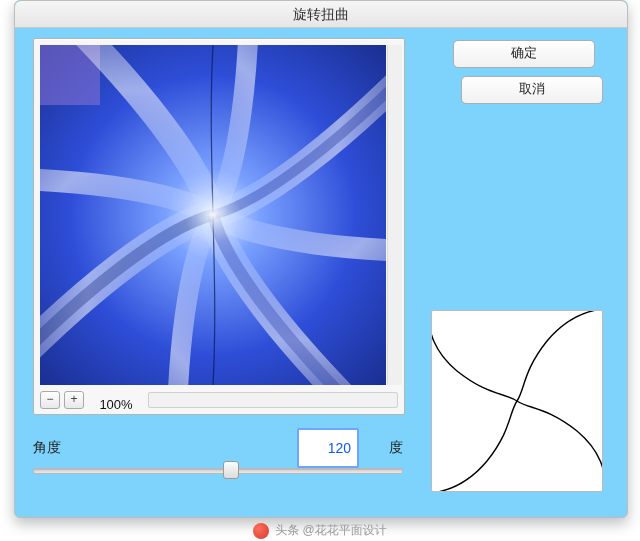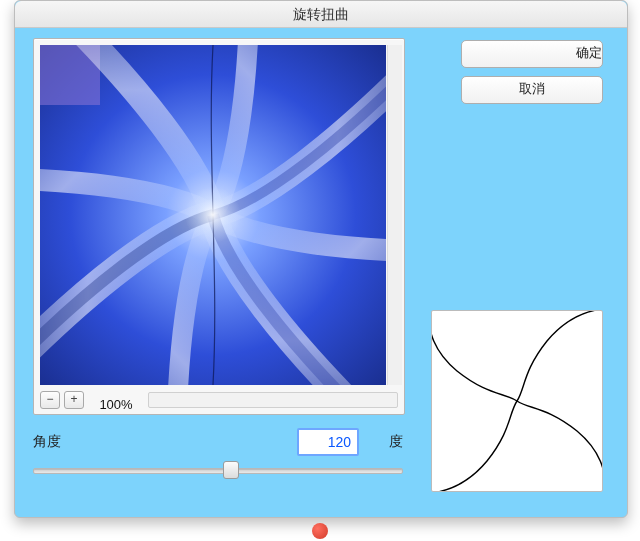--- a/index.html
+++ b/index.html
@@ -118,21 +118,21 @@
   .angle-label {
     flex: 0 0 auto;
     font-size: 14px;
     color: #222;
   }
   .angle-spacer { flex: 1; }
   .angle-input {
     width: 46px;
     height: 20px;
     text-align: right;
-    padding: 2px 6px;
+    padding: 8px 6px;
     font-family: inherit;
     font-size: 14px;
     color: #0a58ff;
     background: #fff;
     border: 2px solid #6ea6ff;
     border-radius: 2px;
     outline: none;
   }
   .angle-unit {
     margin-left: 10px;
@@ -176,21 +176,21 @@
     height: 26px;
     background: linear-gradient(#ffffff, #f1f1f1);
     border: 1px solid #aeaeae;
     border-radius: 5px;
     text-align: center;
     line-height: 24px;
     font-size: 13px;
     color: #222;
     cursor: pointer;
   }
-  .btn-ok { right: 24px; top: 12px; text-align: right; }
+  .btn-ok { right: 32px; top: 12px; }
   .btn-cancel { right: 24px; top: 48px; margin-left: 19px; }
 
   .mini-preview {
     position: absolute;
     right: 24px;
     top: 282px;
     width: 170px;
     height: 180px;
     background: #ffffff;
     border: 1px solid #bbb;
@@ -316,13 +316,14 @@
           <path d="M0 0 C -12 -8, -30 -6, -60 -30 C -84 -50, -88 -70, -90 -90"></path>
         </g>
       </svg>
     </div>
 
   </div>
 </div>
 
 <div class="watermark">
   <span class="wm-logo"></span>
+  <span>头条 @花花平面设计</span>
 </div>
 
 </body></html>

